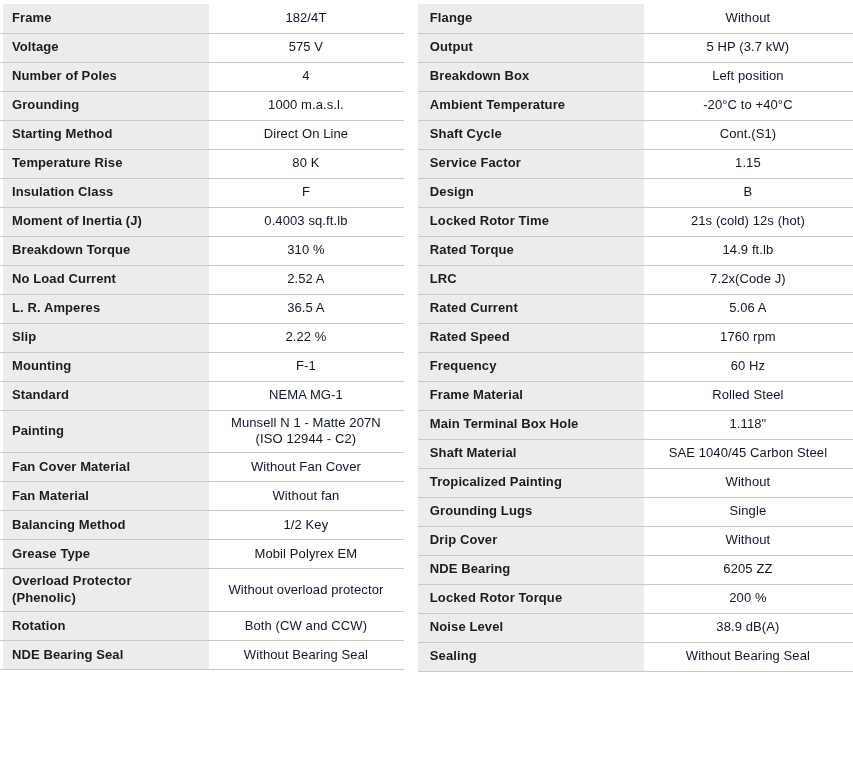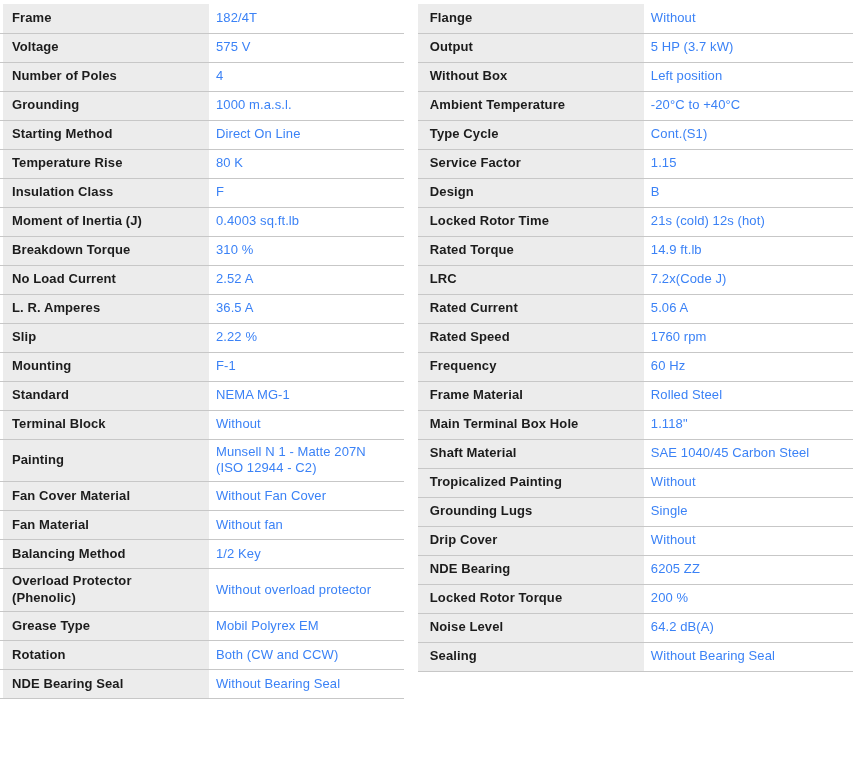--- a/index.html
+++ b/index.html
@@ -42,24 +42,25 @@
   }
   table.spec.t-left th {
     width: 187px;
     box-shadow: inset 3px 0 0 #ffffff; 
   }
   table.spec.t-right th {
     width: 204px;
   }
   table.spec td {
     vertical-align: middle;
-    color: #3b82f6;
+    color: #0f172a;
     font-weight: 400;
     padding: 4px 8px 4px 7px;
     letter-spacing: 0.1px;
+    text-align: center;
   }
 </style>
 </head>
 <body>
 
 <div class="sheet">
   <table class="spec t-left">
     <tbody>
         <tr>
           <th>Frame</th>
@@ -111,46 +112,42 @@
         </tr>
         <tr>
           <th>Mounting</th>
           <td>F-1</td>
         </tr>
         <tr>
           <th>Standard</th>
           <td>NEMA MG-1</td>
         </tr>
         <tr>
-          <th>Terminal Block</th>
-          <td>Without</td>
-        </tr>
-        <tr>
           <th>Painting</th>
           <td>Munsell N 1 - Matte 207N (ISO 12944 - C2)</td>
         </tr>
         <tr>
           <th>Fan Cover Material</th>
           <td>Without Fan Cover</td>
         </tr>
         <tr>
           <th>Fan Material</th>
           <td>Without fan</td>
         </tr>
         <tr>
           <th>Balancing Method</th>
           <td>1/2 Key</td>
         </tr>
         <tr>
+          <th>Grease Type</th>
+          <td>Mobil Polyrex EM</td>
+        </tr>
+        <tr>
           <th>Overload Protector (Phenolic)</th>
           <td>Without overload protector</td>
-        </tr>
-        <tr>
-          <th>Grease Type</th>
-          <td>Mobil Polyrex EM</td>
         </tr>
         <tr>
           <th>Rotation</th>
           <td>Both (CW and CCW)</td>
         </tr>
         <tr>
           <th>NDE Bearing Seal</th>
           <td>Without Bearing Seal</td>
         </tr>
       </tbody>
@@ -159,29 +156,29 @@
     <tbody>
         <tr>
           <th>Flange</th>
           <td>Without</td>
         </tr>
         <tr>
           <th>Output</th>
           <td>5 HP (3.7 kW)</td>
         </tr>
         <tr>
-          <th>Without Box</th>
+          <th>Breakdown Box</th>
           <td>Left position</td>
         </tr>
         <tr>
           <th>Ambient Temperature</th>
           <td>-20°C to +40°C</td>
         </tr>
         <tr>
-          <th>Type Cycle</th>
+          <th>Shaft Cycle</th>
           <td>Cont.(S1)</td>
         </tr>
         <tr>
           <th>Service Factor</th>
           <td>1.15</td>
         </tr>
         <tr>
           <th>Design</th>
           <td>B</td>
         </tr>
@@ -236,21 +233,21 @@
         <tr>
           <th>NDE Bearing</th>
           <td>6205 ZZ</td>
         </tr>
         <tr>
           <th>Locked Rotor Torque</th>
           <td>200 %</td>
         </tr>
         <tr>
           <th>Noise Level</th>
-          <td>64.2 dB(A)</td>
+          <td>38.9 dB(A)</td>
         </tr>
         <tr>
           <th>Sealing</th>
           <td>Without Bearing Seal</td>
         </tr>
       </tbody>
   </table>
 </div>
 
 </body></html>

